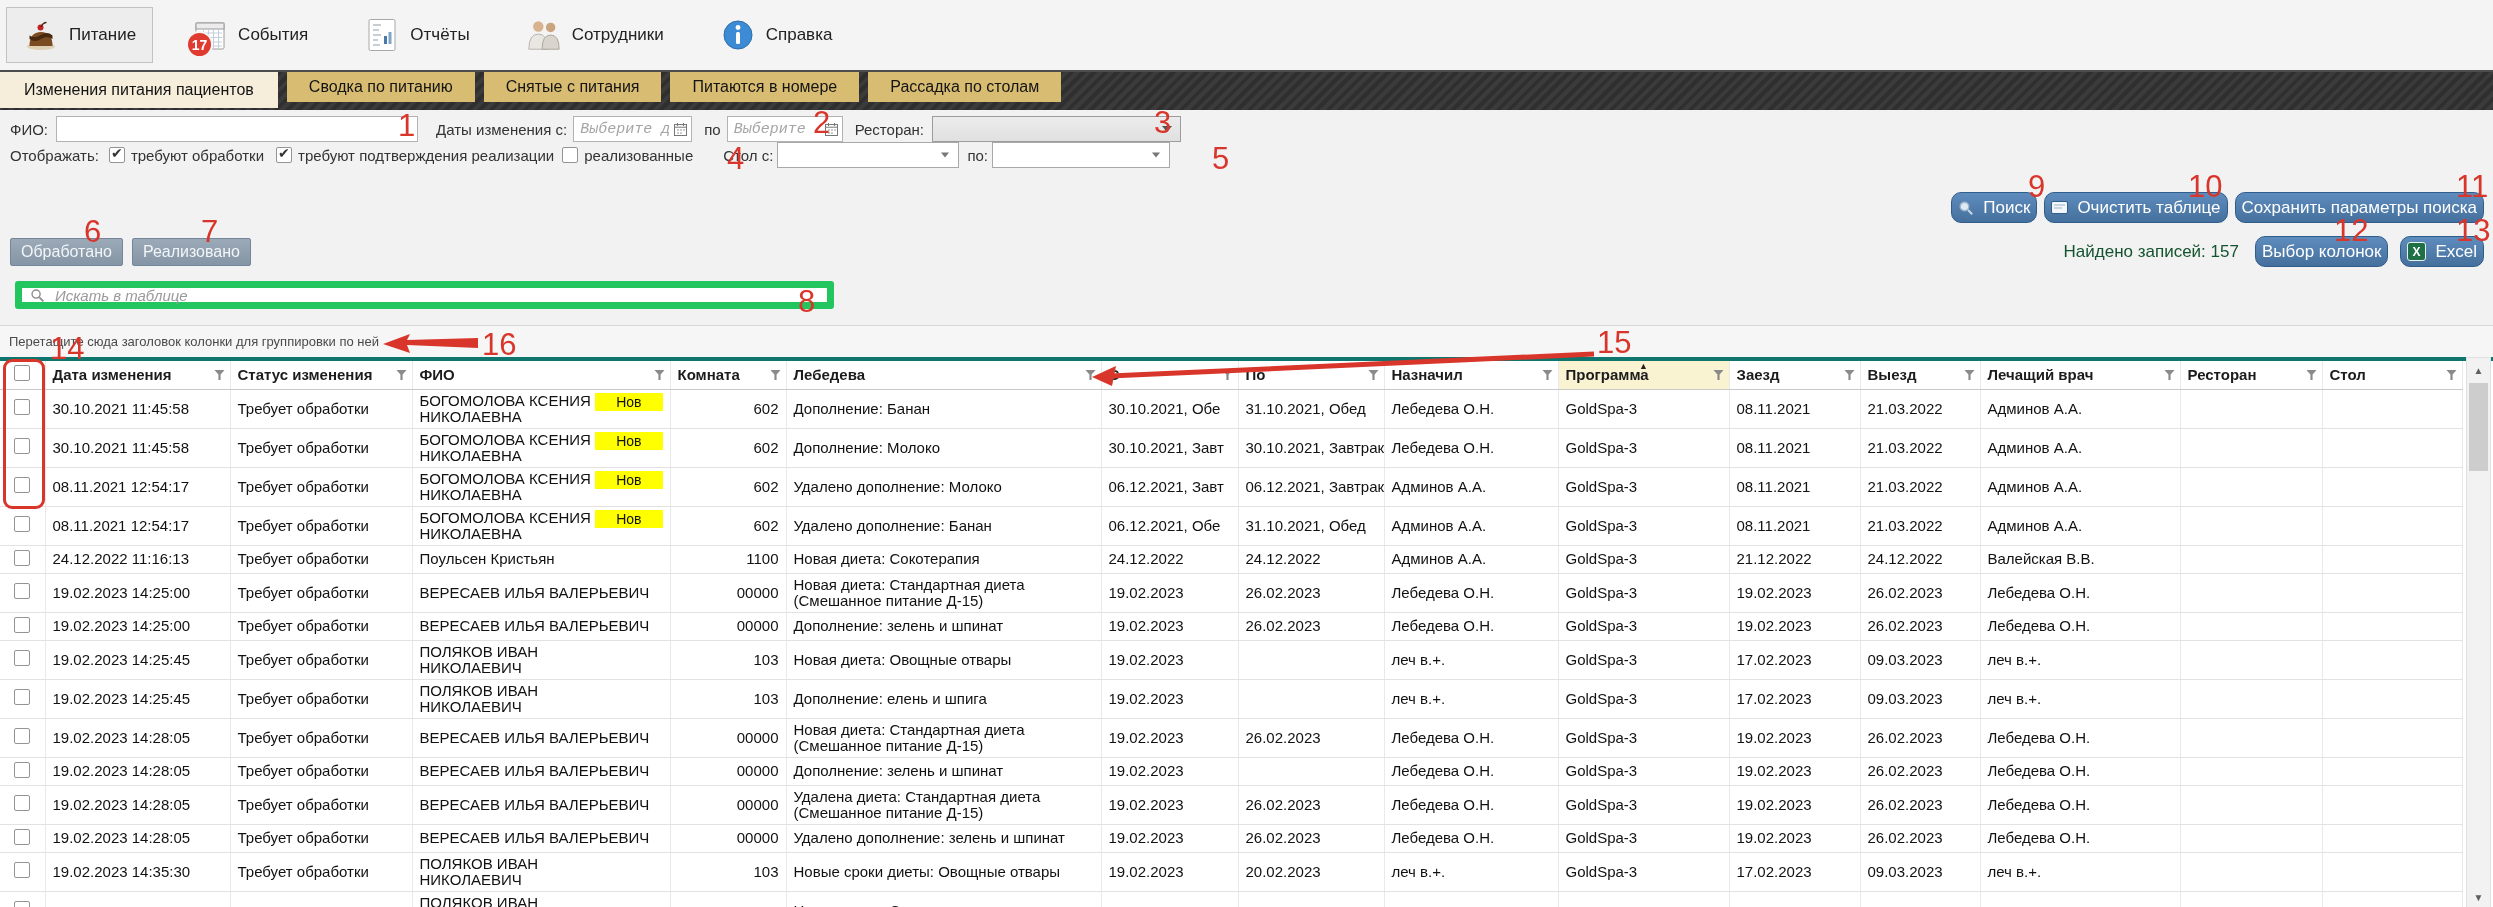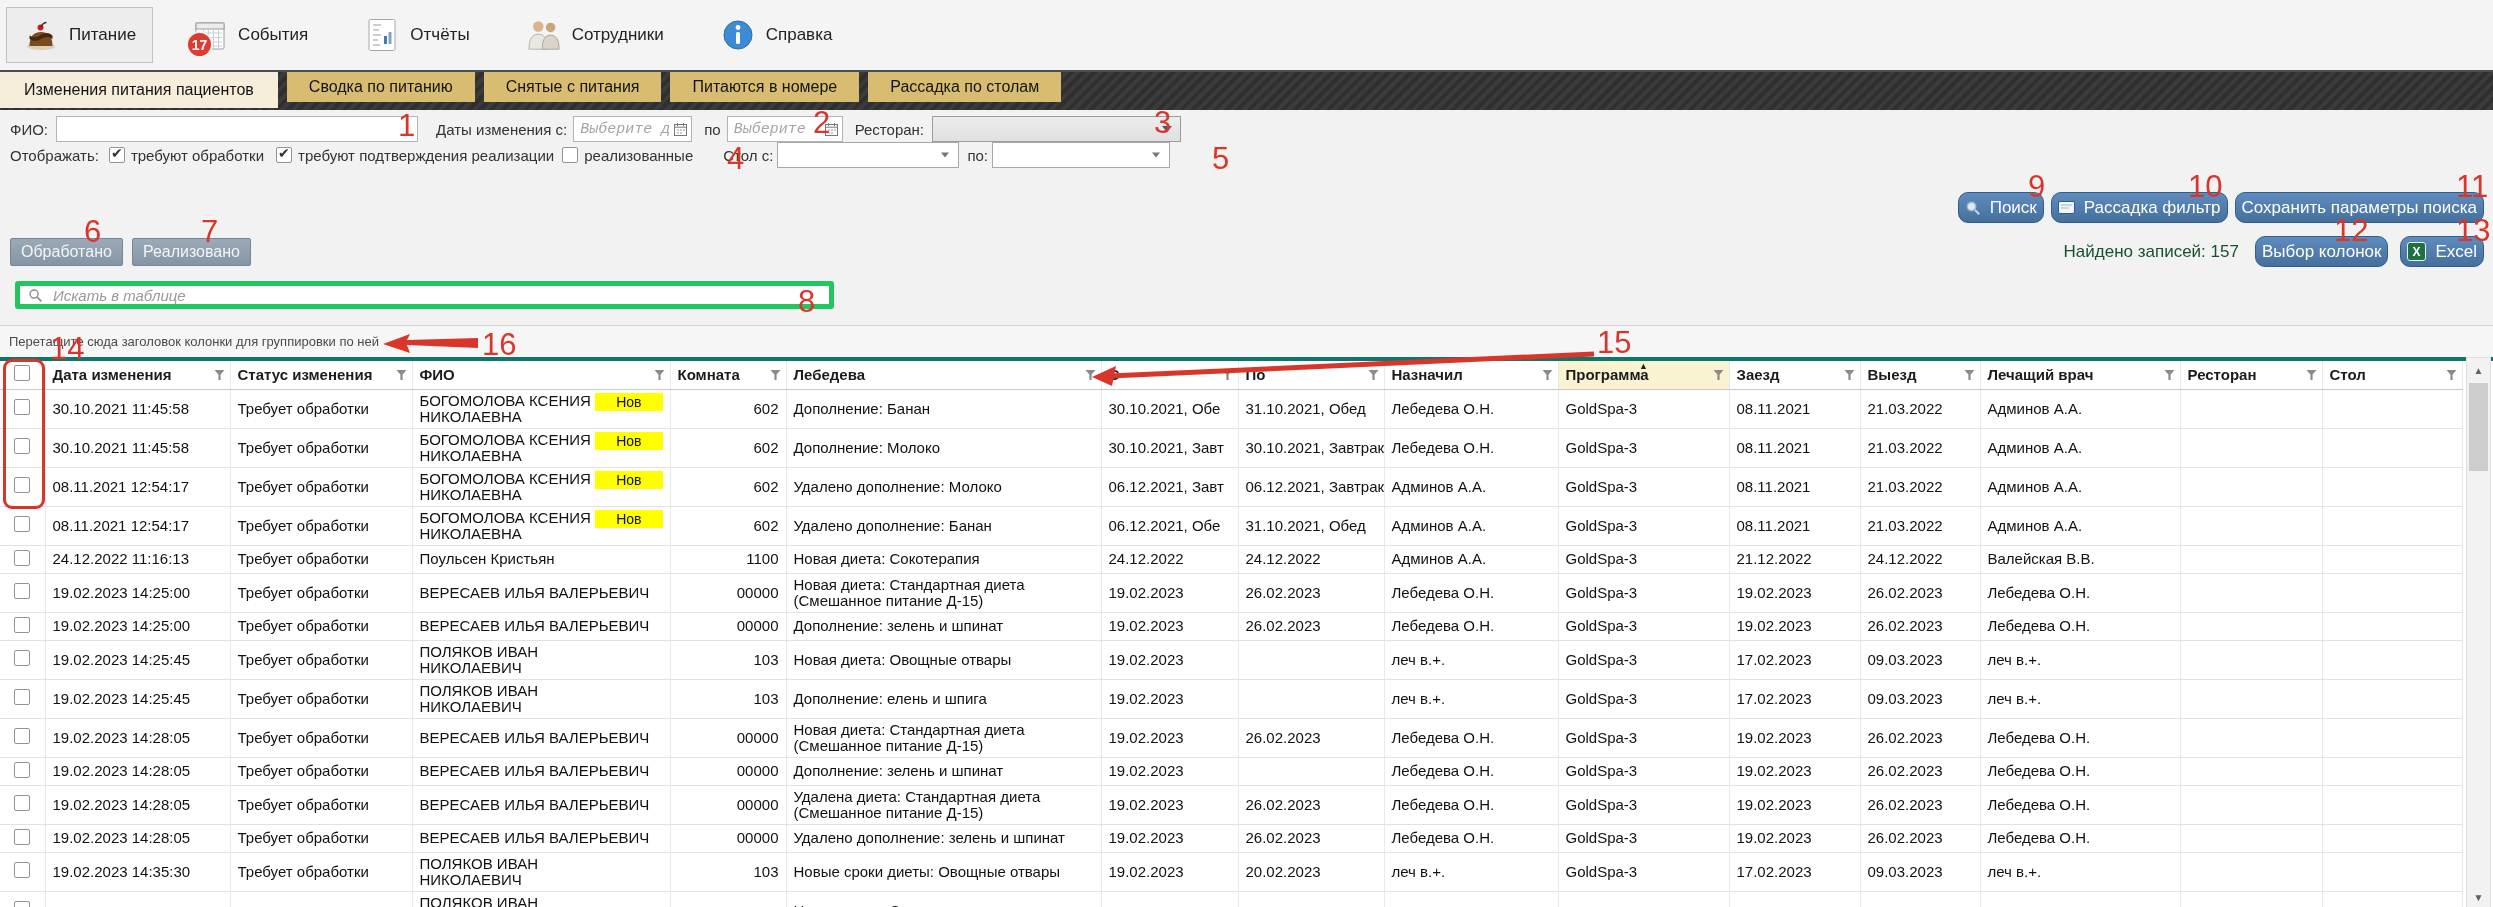--- a/index.html
+++ b/index.html
@@ -53,21 +53,21 @@
     font-size:17px;height:31px;display:flex;align-items:center;gap:9px;padding:0 6px;
     border-radius:10px;white-space:nowrap;cursor:default;}
   .row4{margin-top:13px;justify-content:space-between;padding-right:9px;}
   .btn-gray{background:linear-gradient(#9caab8,#8495a5);border:1px solid #73869b;color:#f2f5f8;
     font-size:16px;height:28px;display:flex;align-items:center;padding:0 10px;border-radius:2px;white-space:nowrap;}
   .leftbtns{display:flex;gap:9px;}
   .rightinfo{display:flex;align-items:center;gap:12px;}
   .found{font-size:17px;color:#14532d;margin-right:4px;}
 
   
-  .table-search{margin:14px 0 0 5px;width:819px;height:28px;border:5px solid #22c55e;border-radius:3px;
+  .table-search{margin:14px 0 0 5px;width:819px;height:28px;border:7px solid #22c55e;border-radius:3px;
     background:#fff;display:flex;align-items:center;padding:0 8px;gap:8px;box-sizing:border-box;}
   .table-search input{border:none;outline:none;flex:1;font-family:inherit;font-size:15px;background:transparent;}
   .table-search input::placeholder{font-style:italic;color:#9a9a9a;}
 
   
   .tablewrap{position:relative;margin-top:16px;background:#fff;border-top:1px solid #d6d6d6;height:584px;}
   .group-hint{height:31px;display:flex;align-items:center;padding-left:9px;font-size:13px;color:#4a4a4a;
     background:#f6f6f6;border-bottom:4px solid #0f766e;}
   table{border-collapse:collapse;table-layout:fixed;width:2462px;}
   th,td{border-right:1px solid #e9e9e9;border-bottom:1px solid #e2e2e2;padding:3px 7px;
@@ -237,21 +237,21 @@
             <line x1="10" y1="10" x2="14.2" y2="14.2" stroke="#c9d7e4" stroke-width="2"></line>
           </svg>
         <span>Поиск</span>
       </button>
       <button class="btn-blue">
         <svg width="17" height="13" viewBox="0 0 17 13">
             <rect x="0.5" y="0.5" width="16" height="12" rx="1.5" fill="#f3f7fb" stroke="#2f5d8c"></rect>
             <line x1="3" y1="4" x2="14" y2="4" stroke="#9db4c9"></line>
             <line x1="3" y1="7" x2="11" y2="7" stroke="#9db4c9"></line>
           </svg>
-        <span>Рассадка фильтр</span>
+        <span>Очистить таблице</span>
       </button>
       <button class="btn-blue">
         <span>Сохранить параметры поиска</span>
       </button>
     </div>
 
     <div class="frow row4">
       <span class="leftbtns">
         <button class="btn-gray">
             <span>Обработано</span>

